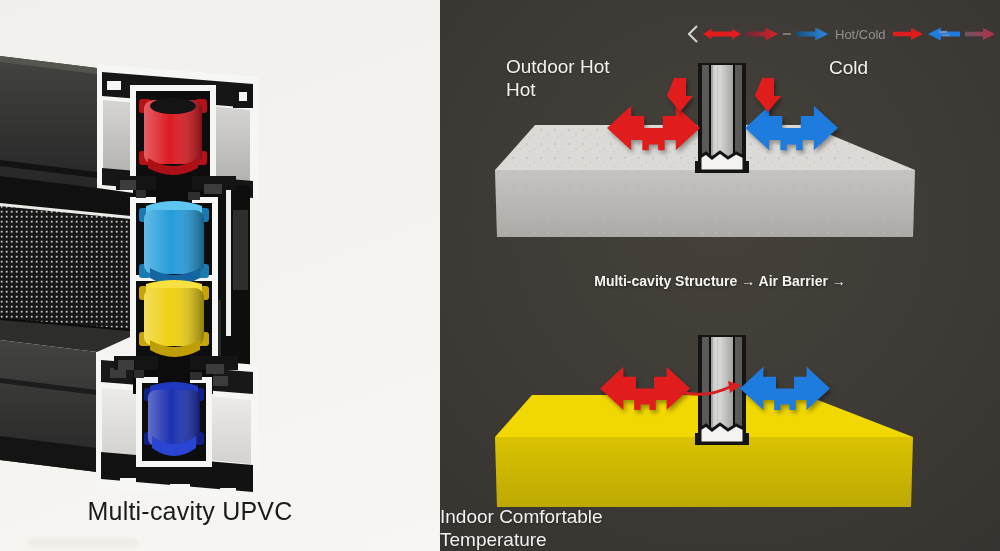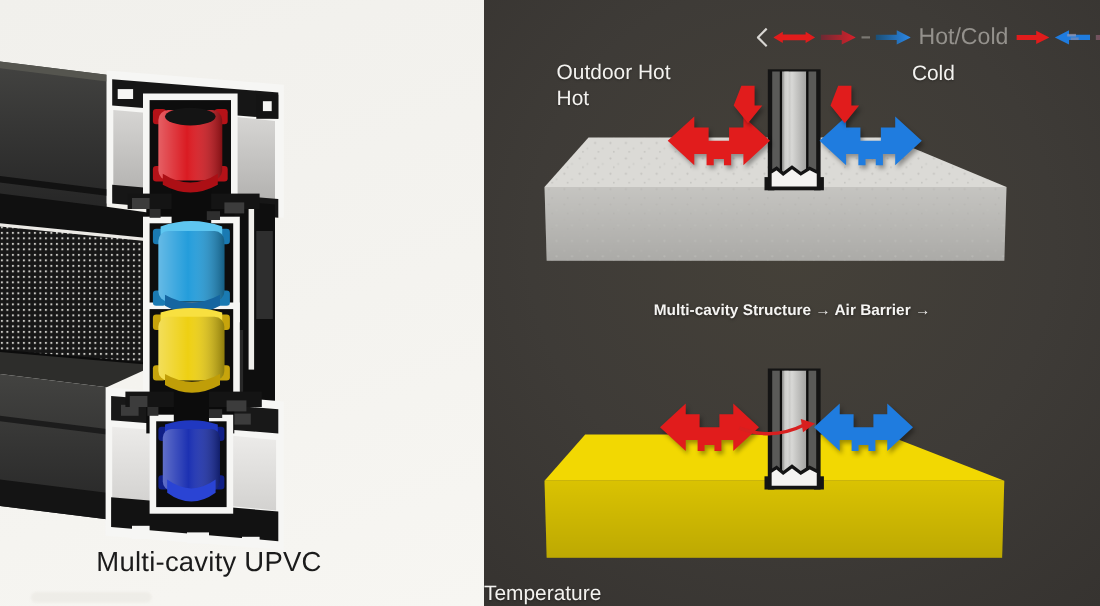--- a/index.html
+++ b/index.html
@@ -11,21 +11,21 @@
   .left-caption{position:absolute;left:0;top:497px;width:380px;text-align:center;
                 font-size:25px;color:#1b1b1b;letter-spacing:.2px;}
   .watermark{position:absolute;left:28px;top:538px;width:110px;height:10px;border-radius:5px;
              background:#e9e7e1;opacity:.55;filter:blur(1px);}
   
   .right-panel{position:absolute;left:440px;top:0;width:560px;height:551px;
                background:radial-gradient(circle at 50% 40%,#454139 0%,#3e3b37 55%,#363330 100%);}
   .diagram-svg{position:absolute;left:0;top:0;}
   .legend{position:absolute;left:248px;top:22px;height:24px;display:flex;align-items:center;gap:5px;}
   .legend svg{display:block;}
-  .legend-hotcold{font-size:21px;color:#94918c;white-space:nowrap;padding:0 2px;}
+  .legend-hotcold{font-size:13px;color:#94918c;white-space:nowrap;padding:0 2px;}
   .dlabel{position:absolute;color:#f3f2ef;font-size:19px;line-height:23px;text-align:left;
           text-shadow:0 1px 2px rgba(0,0,0,.35);}
   .outdoor-label{left:66px;top:55px;width:160px;}
   .cold-label{left:389px;top:56px;width:80px;}
   .heading{position:absolute;left:2px;top:268px;width:556px;text-align:center;
            font-size:14px;line-height:27px;font-weight:700;color:#f5f4f2;
            text-shadow:0 1px 3px rgba(0,0,0,.45);}
   .indoor-label{left:0;top:505px;width:560px;}
   .arrow-shadow{filter:drop-shadow(2px 3px 2px rgba(0,0,0,.35));}
 </style>
@@ -320,17 +320,17 @@
       <span>Outdoor Hot</span><br>
       <span>Hot</span>
     </div>
     <div class="dlabel cold-label">Cold</div>
 
     <div class="heading">
       <span>Multi-cavity Structure → Air Barrier →</span><br>
     </div>
 
     <div class="dlabel indoor-label">
-      <br>
+      <span>Indoor Comfortable</span><br>
       <span>Temperature</span>
     </div>
   </div>
 </div>
 
 </body></html>

